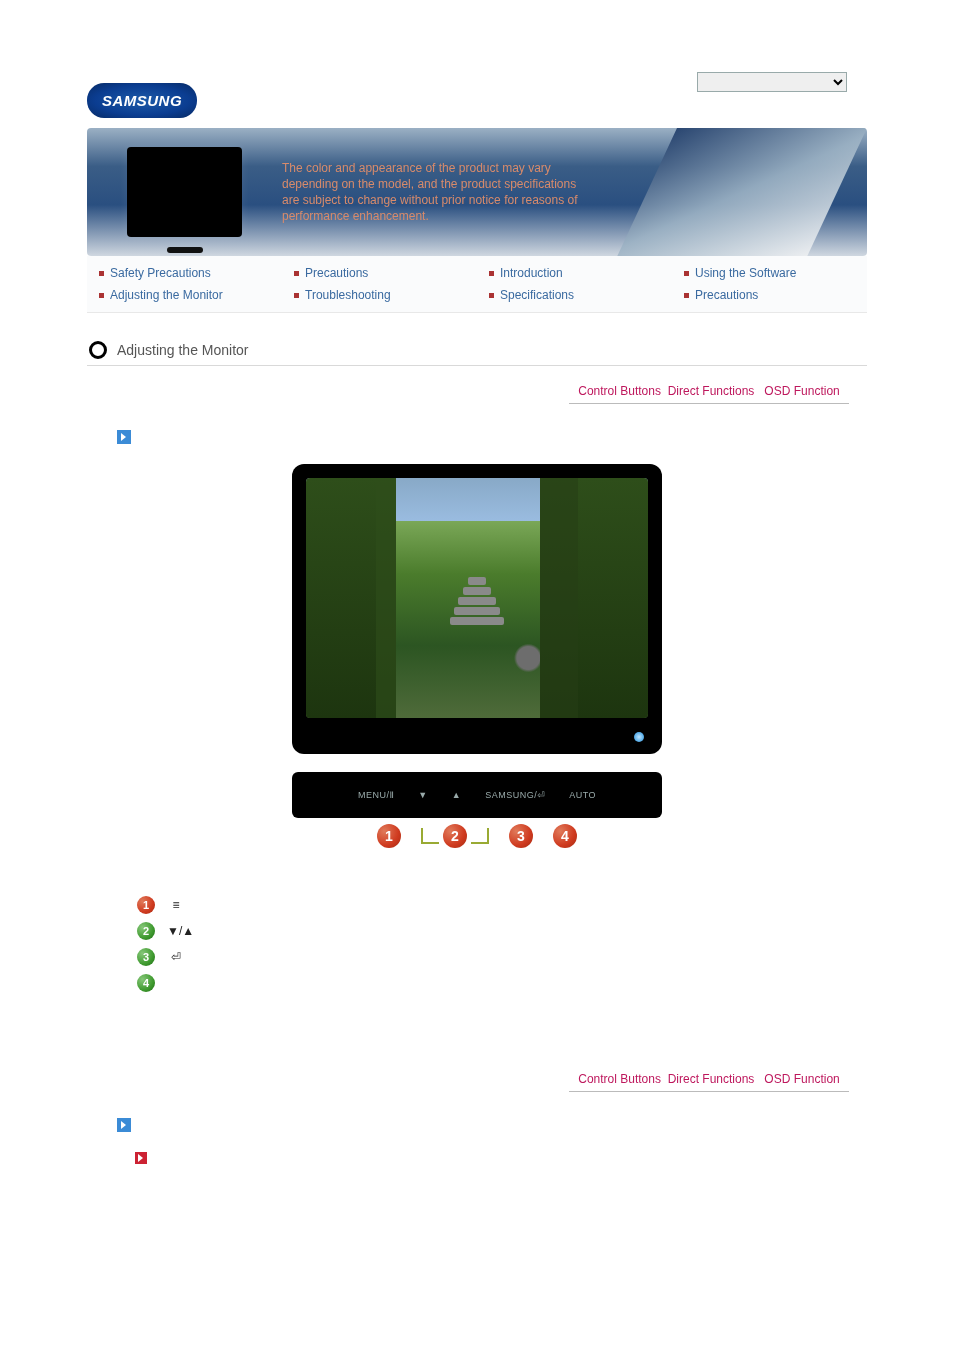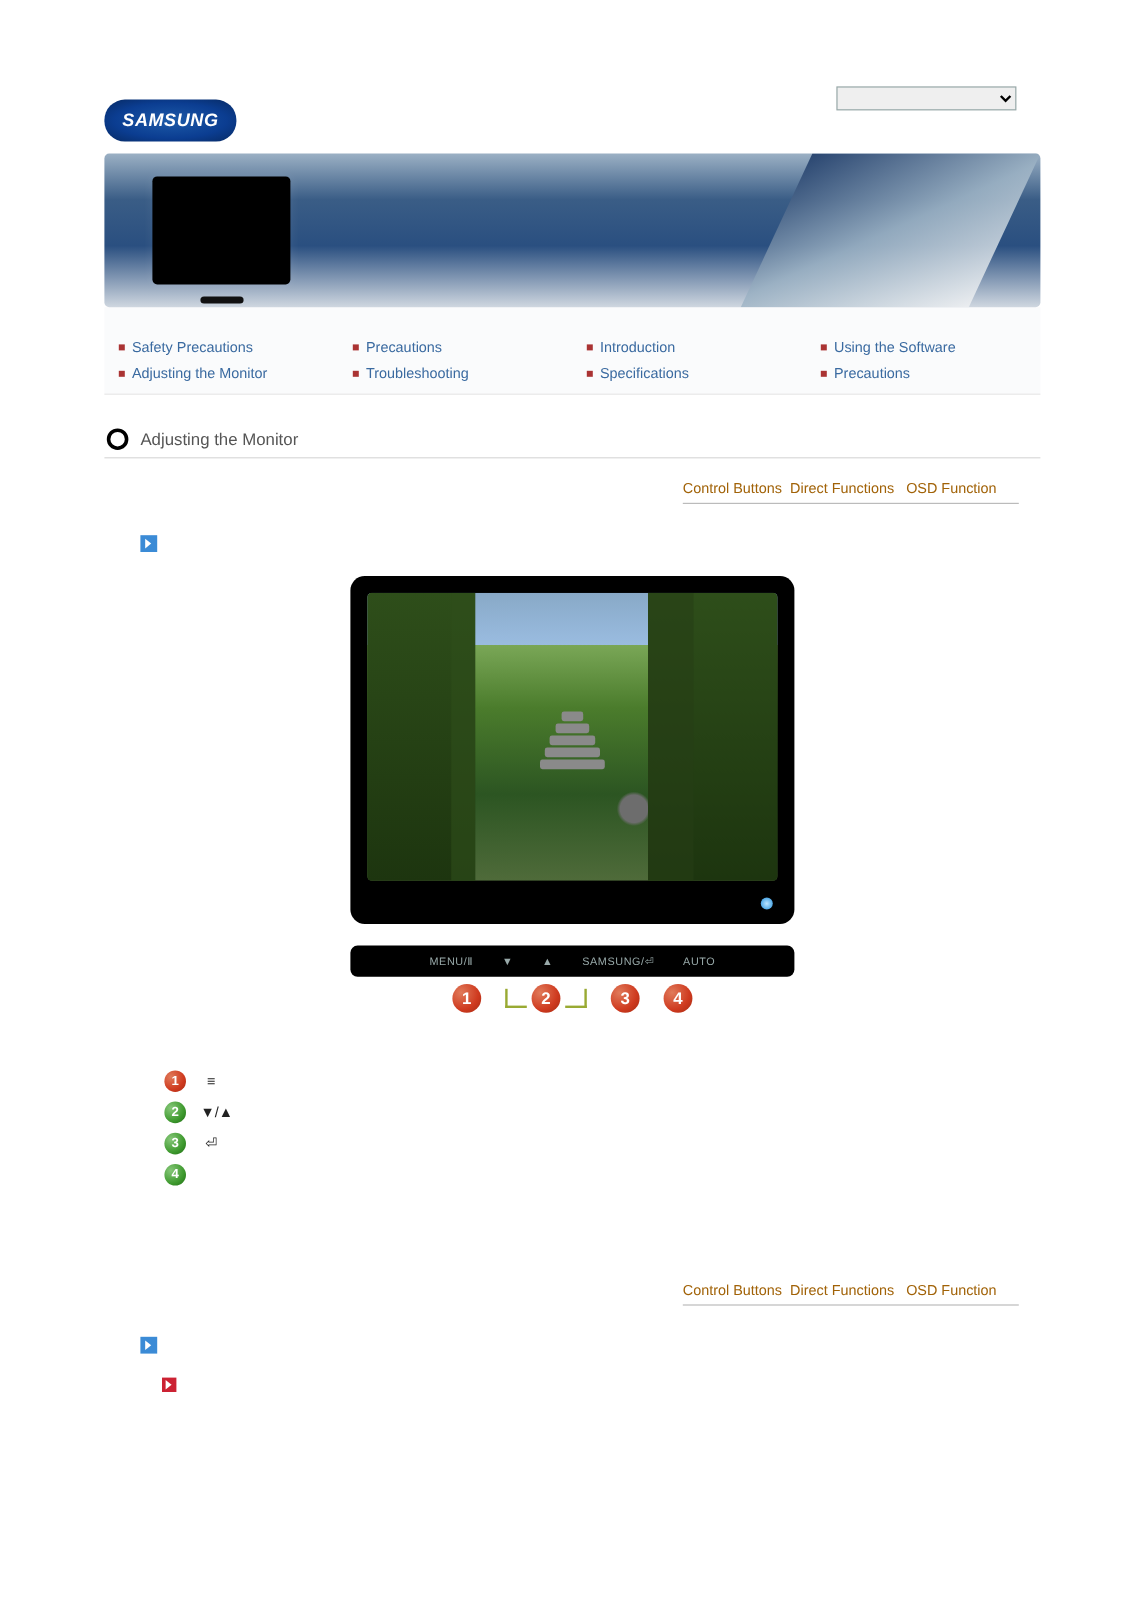--- a/index.html
+++ b/index.html
@@ -100,21 +100,21 @@
     transform: skewX(-25deg);
     transform-origin: top right;
     opacity: 0.9;
   }
 
   
   .nav {
     display: grid;
     grid-template-columns: repeat(4, 1fr);
     gap: 4px 0;
-    padding: 24px 0 8px 0;
+    padding: 8px 0 8px 0;
     background: #fafbfc;
     border-bottom: 1px solid #e8e8e8;
     margin-bottom: 24px;
   }
   .nav-item {
     display: flex;
     align-items: center;
     gap: 6px;
     padding: 2px 12px;
     font-size: 12px;
@@ -144,23 +144,23 @@
     border-radius: 50%;
     flex: 0 0 auto;
   }
   .section-title span {
     font-size: 14px;
     color: #555;
   }
 
   
   .tabs {
-    text-align: left;
+    text-align: center;
     font-size: 12px;
-    color: #a16207;
+    color: #be185d;
     padding-bottom: 5px;
     border-bottom: 1px solid #bbb;
     margin: 0 18px 26px auto;
     width: 280px;
   }
   .tabs span {
     cursor: pointer;
   }
 
   
@@ -254,21 +254,21 @@
   }
 
   
   .strip {
     width: 370px;
     margin: 0 auto;
   }
   .strip-labels {
     background:#000;
     border-radius:6px;
-    padding:8px 18px;
+    padding:18px 18px;
     display:flex;
     gap:24px;
     justify-content:center;
     font-size:9px;
     color:#9aa;
     letter-spacing:0.5px;
   }
   .strip-circles {
     display:flex;
     gap:20px;
@@ -364,20 +364,21 @@
 
   <div class="header-row">
     <div class="logo">SAMSUNG</div>
     <div class="model-select">
       <select></select>
     </div>
   </div>
 
   <div class="hero">
     <div class="hero-monitor"></div>
+    <div class="hero-text">The color and appearance of the product may vary depending on the model, and the product specifications are subject to change without prior notice for reasons of performance enhancement.</div>
     <div class="hero-swoosh"></div>
   </div>
 
   <div class="nav">
     <div class="nav-item">
         <span class="bullet"></span>
         <span>Safety Precautions</span>
       </div>
     <div class="nav-item">
         <span class="bullet"></span>

